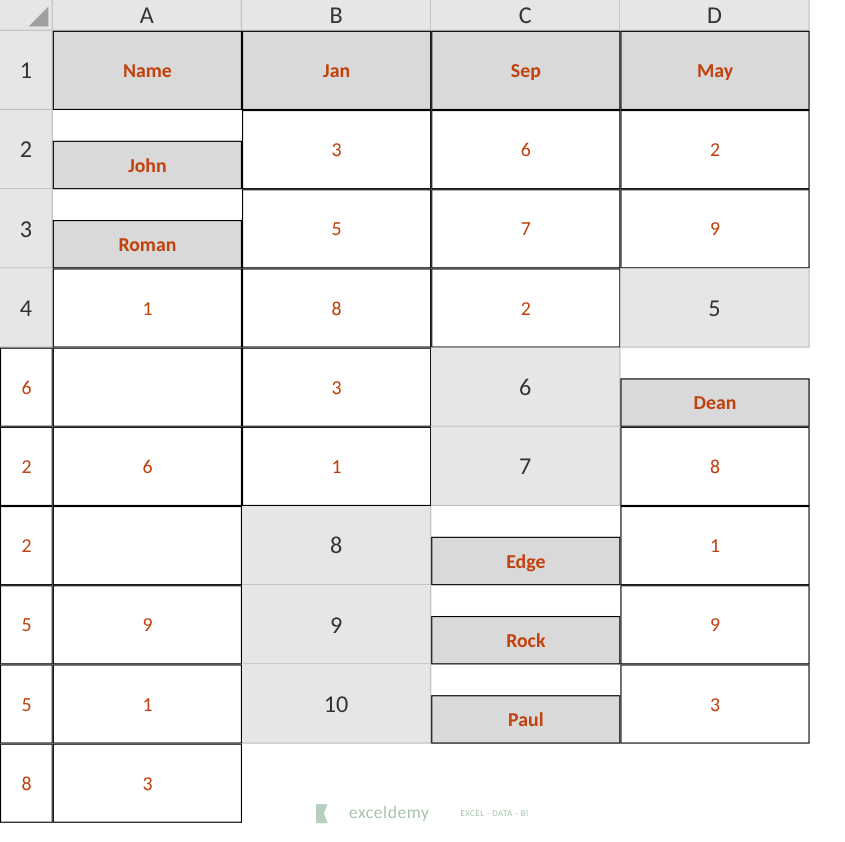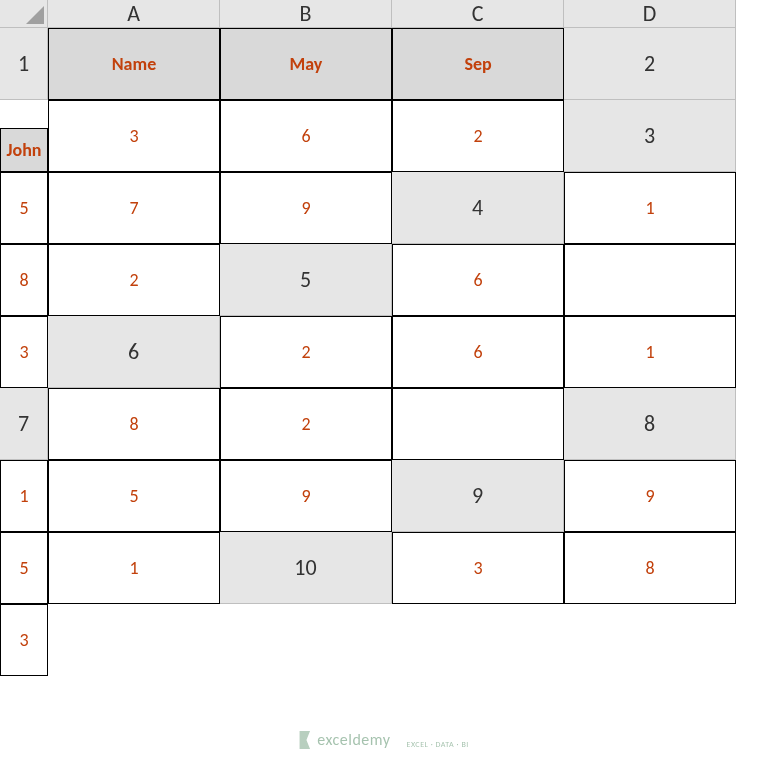--- a/index.html
+++ b/index.html
@@ -79,22 +79,22 @@
   }
   .watermark {
     position: absolute;
     bottom: 16px;
     left: 50%;
     transform: translateX(-50%);
     font-size: 16px;
     color: #3a7a4d;
     opacity: 0.45;
     display: flex;
-    align-items: flex-end;
-    gap: 0;
+    align-items: center;
+    gap: 12px;
     pointer-events: none;
     font-weight: 500;
     letter-spacing: 0.5px;
   }
   .watermark .logo {
     width: 18px;
     height: 18px;
     background: #3a7a4d;
     clip-path: polygon(0 0, 60% 0, 40% 50%, 60% 100%, 0 100%);
     opacity: 0.8;
@@ -111,65 +111,71 @@
 
 <div class="sheet">
   <div class="corner"></div>
   <div class="col-head">A</div>
   <div class="col-head">B</div>
   <div class="col-head">C</div>
   <div class="col-head">D</div>
 
   <div class="row-head">1</div>
   <div class="cell bordered header">Name</div>
+  <div class="cell bordered header">Jan</div>
+  <div class="cell bordered header">Sep</div>
   <div class="cell bordered header">May</div>
-  <div class="cell bordered header">Sep</div>
 
   <div class="row-head">2</div>
   <div class="cell bordered name">John</div>
   <div class="cell bordered">3</div>
   <div class="cell bordered">6</div>
   <div class="cell bordered">2</div>
 
   <div class="row-head">3</div>
+  <div class="cell bordered name">Roman</div>
   <div class="cell bordered">5</div>
   <div class="cell bordered">7</div>
   <div class="cell bordered">9</div>
 
   <div class="row-head">4</div>
   <div class="cell bordered">1</div>
   <div class="cell bordered">8</div>
   <div class="cell bordered">2</div>
 
   <div class="row-head">5</div>
   <div class="cell bordered">6</div>
   <div class="cell bordered"></div>
   <div class="cell bordered">3</div>
 
   <div class="row-head">6</div>
+  <div class="cell bordered name">Dean</div>
   <div class="cell bordered">2</div>
   <div class="cell bordered">6</div>
   <div class="cell bordered">1</div>
 
   <div class="row-head">7</div>
   <div class="cell bordered">8</div>
   <div class="cell bordered">2</div>
   <div class="cell bordered"></div>
 
   <div class="row-head">8</div>
+  <div class="cell bordered name">Edge</div>
   <div class="cell bordered">1</div>
   <div class="cell bordered">5</div>
   <div class="cell bordered">9</div>
 
   <div class="row-head">9</div>
+  <div class="cell bordered name">Rock</div>
   <div class="cell bordered">9</div>
   <div class="cell bordered">5</div>
   <div class="cell bordered">1</div>
 
   <div class="row-head">10</div>
+  <div class="cell bordered name">Paul</div>
   <div class="cell bordered">3</div>
   <div class="cell bordered">8</div>
   <div class="cell bordered">3</div>
 </div>
 
 <div class="watermark">
   <span class="logo"></span>
   <span>exceldemy</span>
   <span class="sub">EXCEL · DATA · BI</span>
 </div>

